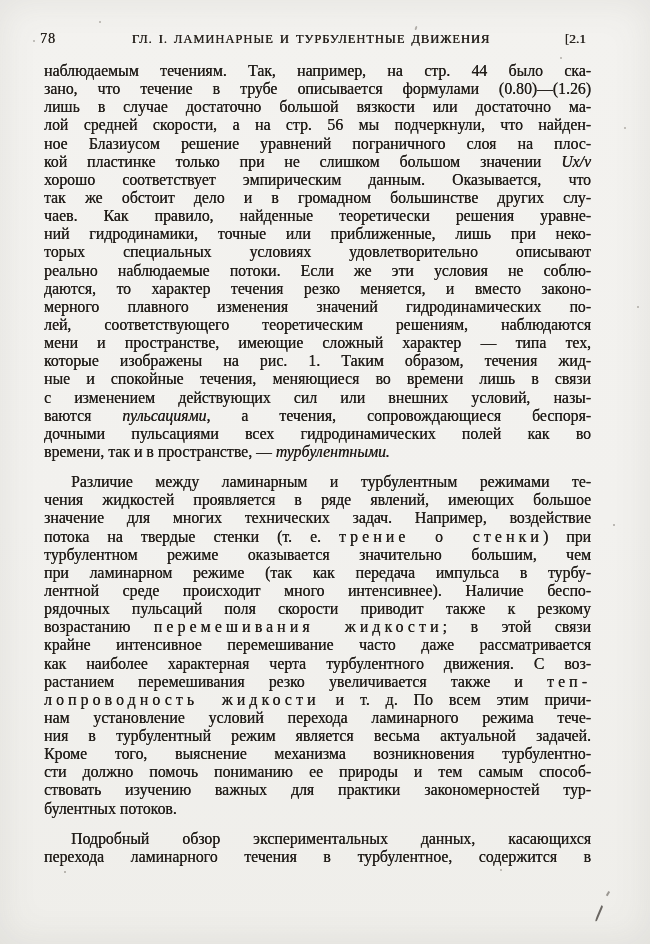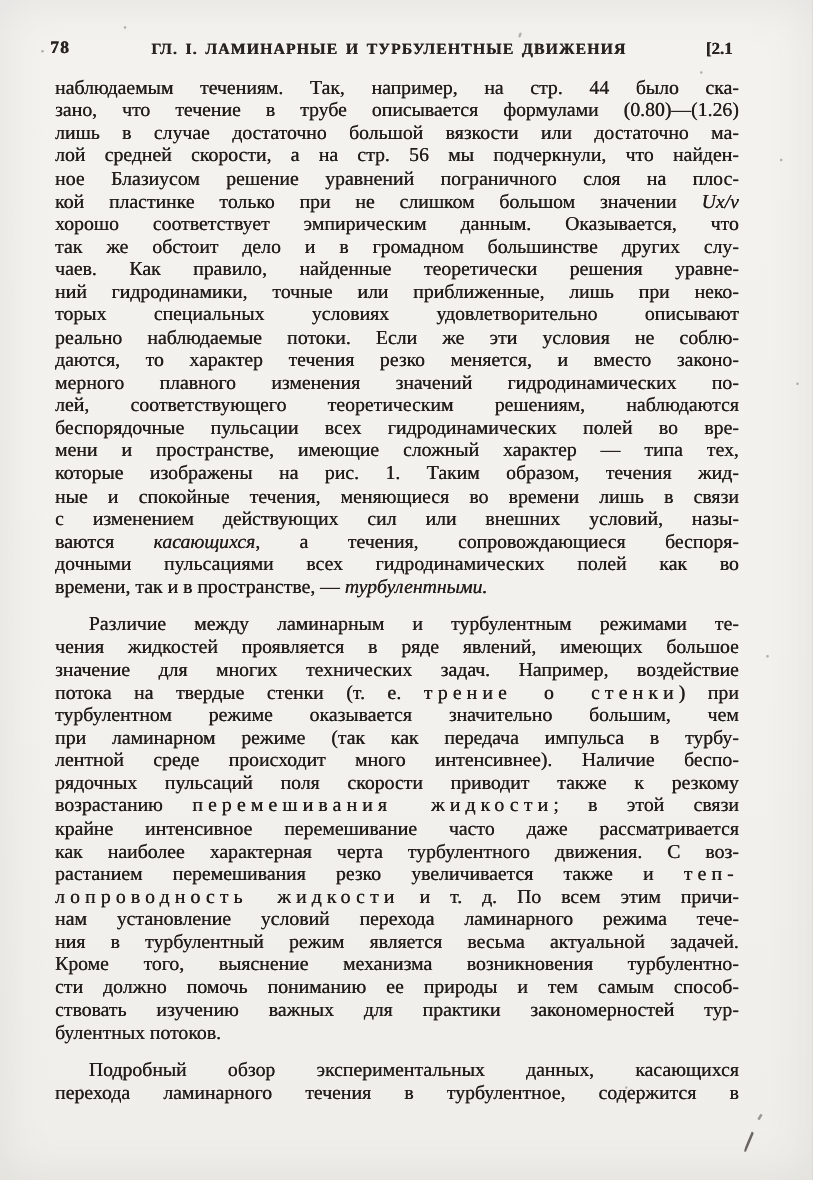--- a/index.html
+++ b/index.html
@@ -10,21 +10,21 @@
     margin: 0 auto;
     background: linear-gradient(180deg, #f3f2ef 0%, #f2f1ee 55%, #efeeea 100%);
     box-shadow: inset 0 0 38px rgba(90,85,75,0.10);
     overflow: hidden;
     color: #221e1a;
     font-family: "Liberation Serif", "DejaVu Serif", serif;
   }
   .running-header {
     position: absolute;
     top: 31px; left: 0; right: 0; height: 17px;
-    font-weight: bold;
+    font-weight: normal;
     color: #29241f;
   }
   .pagenum {
     position: absolute; left: 40px; top: 0;
     font-size: 14px; letter-spacing: 1px;
     text-shadow: 0.3px 0 0 currentColor;
   }
   .running-title {
     position: absolute; left: 52px; right: 80px; top: 1px;
     text-align: center;
@@ -103,26 +103,25 @@
       <div class="line"><span>кой пластинке только при не слишком большом значении </span><span class="seg-italic">Ux/ν</span></div>
       <div class="line"><span>хорошо соответствует эмпирическим данным. Оказывается, что</span></div>
       <div class="line"><span>так же обстоит дело и в громадном большинстве других слу-</span></div>
       <div class="line"><span>чаев. Как правило, найденные теоретически решения уравне-</span></div>
       <div class="line"><span>ний гидродинамики, точные или приближенные, лишь при неко-</span></div>
       <div class="line"><span>торых специальных условиях удовлетворительно описывают</span></div>
       <div class="line"><span>реально наблюдаемые потоки. Если же эти условия не соблю-</span></div>
       <div class="line"><span>даются, то характер течения резко меняется, и вместо законо-</span></div>
       <div class="line"><span>мерного плавного изменения значений гидродинамических по-</span></div>
       <div class="line"><span>лей, соответствующего теоретическим решениям, наблюдаются</span></div>
-      <div class="line"><span>беспорядочные пульсации всех гидродинамических полей во вре-</span></div>
       <div class="line"><span>мени и пространстве, имеющие сложный характер — типа тех,</span></div>
       <div class="line"><span>которые изображены на рис. 1. Таким образом, течения жид-</span></div>
       <div class="line"><span>ные и спокойные течения, меняющиеся во времени лишь в связи</span></div>
       <div class="line"><span>с изменением действующих сил или внешних условий, назы-</span></div>
-      <div class="line"><span>ваются </span><span class="seg-italic">касающихся</span><span>, а течения, сопровождающиеся беспоря-</span></div>
+      <div class="line"><span>ваются </span><span class="seg-italic">пульсациями</span><span>, а течения, сопровождающиеся беспоря-</span></div>
       <div class="line"><span>дочными пульсациями всех гидродинамических полей как во</span></div>
       <div class="line para-end"><span>времени, так и в пространстве, — </span><span class="seg-italic">турбулентными.</span></div>
       <div class="line indent"><span>Различие между ламинарным и турбулентным режимами те-</span></div>
       <div class="line"><span>чения жидкостей проявляется в ряде явлений, имеющих большое</span></div>
       <div class="line"><span>значение для многих технических задач. Например, воздействие</span></div>
       <div class="line"><span>потока на твердые стенки (т. е. </span><span class="seg-spaced">трение о стенки</span><span>) при</span></div>
       <div class="line"><span>турбулентном режиме оказывается значительно большим, чем</span></div>
       <div class="line"><span>при ламинарном режиме (так как передача импульса в турбу-</span></div>
       <div class="line"><span>лентной среде происходит много интенсивнее). Наличие беспо-</span></div>
       <div class="line"><span>рядочных пульсаций поля скорости приводит также к резкому</span></div>

